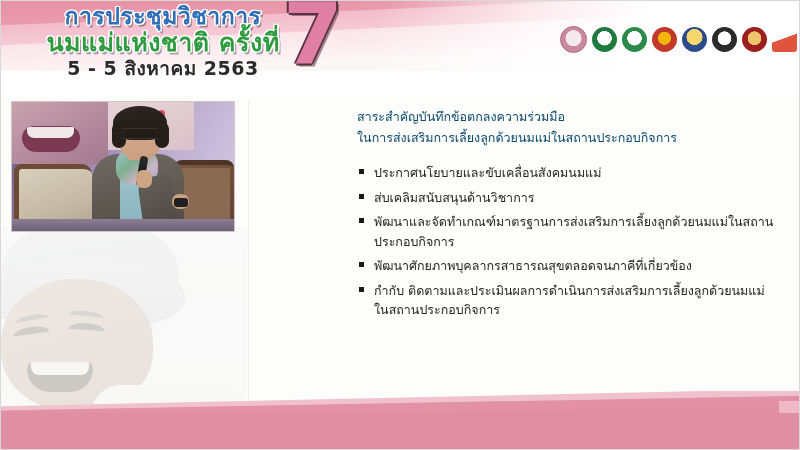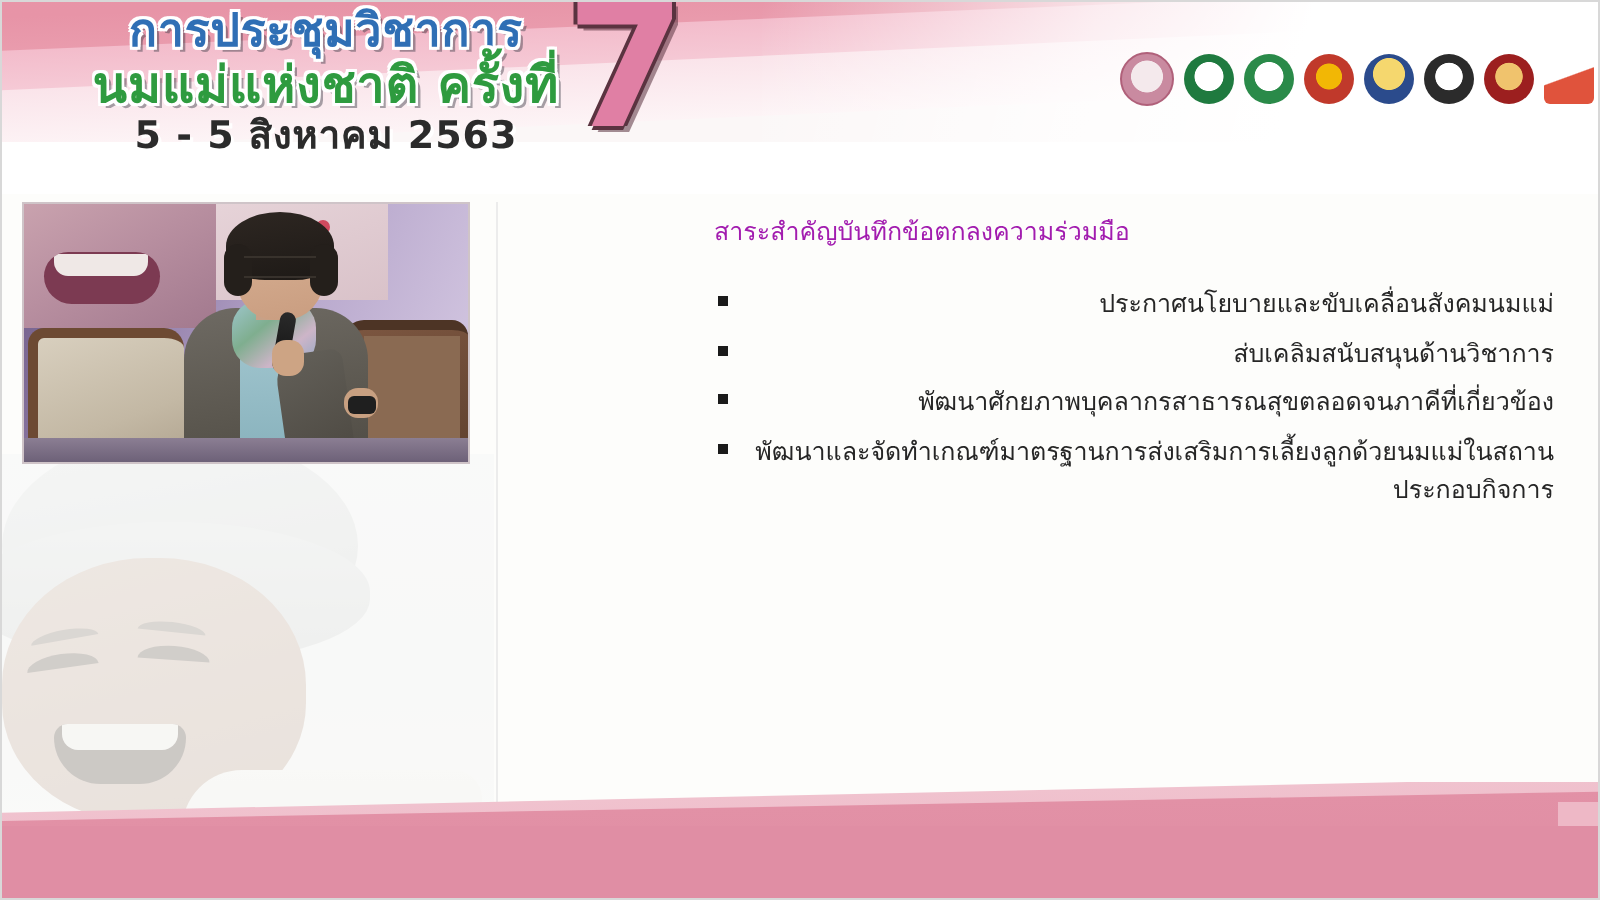--- a/index.html
+++ b/index.html
@@ -205,24 +205,24 @@
   .ph-hand2{position:absolute;left:160px;top:92px;width:17px;height:15px;border-radius:7px;background:#c8a081;}
   .ph-remote{position:absolute;left:162px;top:96px;width:14px;height:9px;border-radius:3px;background:#1f1f1f;}
   .ph-floor{position:absolute;left:0;bottom:0;width:224px;height:12px;background:linear-gradient(180deg,#8b7e93 0%,#6d6178 100%);}
 
   
   .divider{position:absolute;left:247px;top:4px;width:1px;height:300px;background:#ececec;}
 
   
   .text-col{position:absolute;left:356px;top:10px;width:420px;}
   .lead{
-    color:#a21caf;font-size:12.5px;line-height:1.68;
-    font-family:Liberation Mono, monospace;
-  }
-  .bullets{list-style:none;margin:14px 0 0 0;padding:0;text-align:right;}
+    color:#0c4a6e;font-size:12.5px;line-height:1.68;
+    font-family:Liberation Serif, serif;
+  }
+  .bullets{list-style:none;margin:14px 0 0 0;padding:0;}
   .bullets li{
     position:relative;padding-left:17px;margin-bottom:5px;
     color:#262626;font-size:12.5px;line-height:1.56;
     font-family:"DejaVu Sans","Liberation Sans",sans-serif;
   }
   .bullets li .sq{
     position:absolute;left:2px;top:6px;width:5px;height:5px;background:#1a1a1a;display:block;
   }
 
   
@@ -317,37 +317,42 @@
       <div class="ph-hand2"></div>
       <div class="ph-remote"></div>
       <div class="ph-floor"></div>
     </div>
 
     <div class="divider"></div>
 
     <div class="text-col">
       <div class="lead">
         <div>สาระสำคัญบันทึกข้อตกลงความร่วมมือ</div>
+        <div>ในการส่งเสริมการเลี้ยงลูกด้วยนมแม่ในสถานประกอบกิจการ</div>
       </div>
       <ul class="bullets">
         <li>
           <span class="sq"></span>
           <span>ประกาศนโยบายและขับเคลื่อนสังคมนมแม่</span>
         </li>
         <li>
           <span class="sq"></span>
           <span>ส่บเคลิมสนับสนุนด้านวิชาการ</span>
         </li>
         <li>
           <span class="sq"></span>
+          <span>พัฒนาและจัดทำเกณฑ์มาตรฐานการส่งเสริมการเลี้ยงลูกด้วยนมแม่ในสถานประกอบกิจการ</span>
+        </li>
+        <li>
+          <span class="sq"></span>
           <span>พัฒนาศักยภาพบุคลากรสาธารณสุขตลอดจนภาคีที่เกี่ยวข้อง</span>
         </li>
         <li>
           <span class="sq"></span>
-          <span>พัฒนาและจัดทำเกณฑ์มาตรฐานการส่งเสริมการเลี้ยงลูกด้วยนมแม่ในสถานประกอบกิจการ</span>
+          <span>กำกับ ติดตามและประเมินผลการดำเนินการส่งเสริมการเลี้ยงลูกด้วยนมแม่ในสถานประกอบกิจการ</span>
         </li>
       </ul>
     </div>
   </div>
 
   <div class="bottom">
     <div class="bt-light"></div>
     <div class="bt-main"></div>
     <div class="bt-flat"></div>
     <div class="bt-corner"></div>

